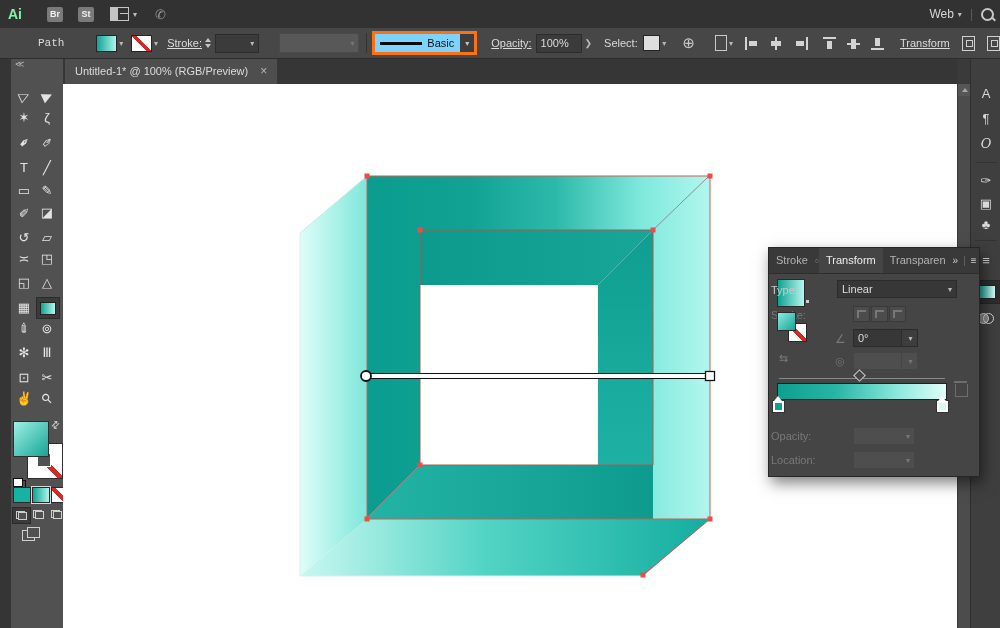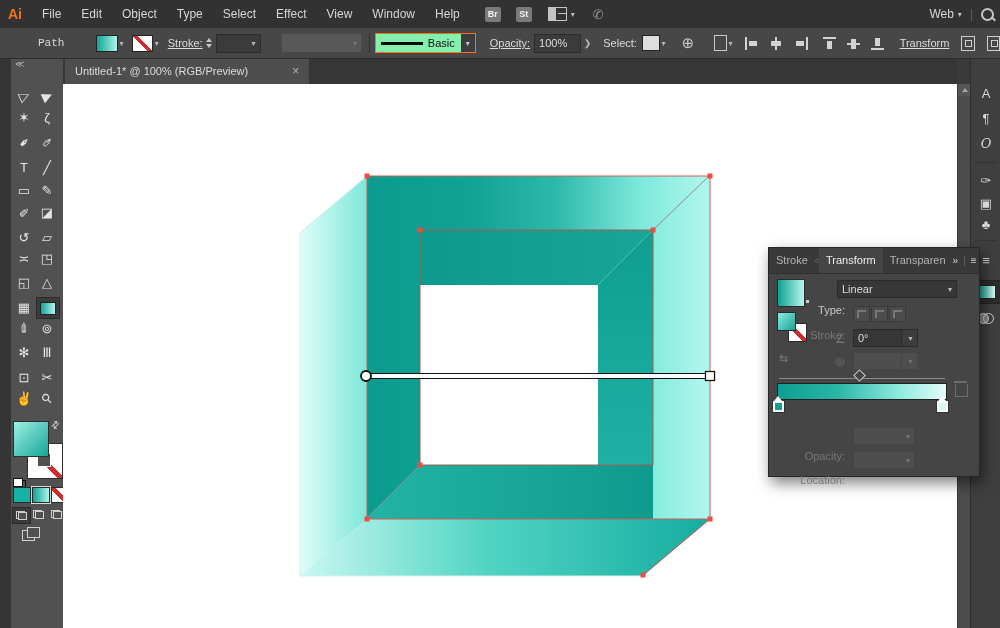--- a/index.html
+++ b/index.html
@@ -2,21 +2,21 @@
 <html><head>
 <meta charset="utf-8">
 <style>
   html,body{margin:0;padding:0;}
   body{width:1000px;height:628px;overflow:hidden;background:#3a3a3a;
        font-family:"Liberation Sans",sans-serif;color:#ddd;position:relative;}
   .abs{position:absolute;}
   
   .menubar{left:0;top:0;width:1000px;height:28px;background:#323232;display:flex;
            align-items:center;font-size:12px;color:#d6d6d6;z-index:6;}
-  .ai-logo{color:#f97316;font-weight:bold;font-size:14px;margin:0 10px 0 8px;}
+  .ai-logo{color:#86efac;font-weight:bold;font-size:14px;margin:0 10px 0 8px;}
   #menu-items{display:flex;}
   #menu-items span{padding:0 10px;cursor:default;}
   .mini-btn{background:#7a7a7a;color:#f2f2f2;font-size:9px;font-weight:bold;border-radius:2px;
             width:16px;height:15px;display:inline-flex;align-items:center;justify-content:center;margin-left:15px;}
   .ws-icon{width:17px;height:12px;border:1px solid #c4c4c4;margin-left:16px;position:relative;}
   .ws-icon::before{content:"";position:absolute;left:0;top:0;width:7px;height:12px;background:#c4c4c4;}
   .ws-icon::after{content:"";position:absolute;right:0;top:5px;width:8px;height:1px;background:#c4c4c4;}
   .chev{font-size:8px;color:#bdbdbd;margin-left:4px;}
   .touch{color:#9a9a9a;font-size:13px;margin-left:18px;}
   .mb-right{margin-left:auto;display:flex;align-items:center;margin-right:6px;}
@@ -35,21 +35,21 @@
   .cb-strokelbl{margin-left:9px;}
   .stepper{display:inline-flex;flex-direction:column;margin-left:3px;gap:2px;}
   .stepper i{width:0;height:0;border-left:3px solid transparent;border-right:3px solid transparent;}
   .stepper .up{border-bottom:4px solid #c4c4c4;}
   .stepper .dn{border-top:4px solid #c4c4c4;}
   .dd{height:17px;background:#3b3b3b;border:1px solid #2c2c2c;display:inline-flex;align-items:center;
       justify-content:space-between;padding:0 4px;}
   .dd-width{width:40px;margin-left:4px;}
   .dd-brush{width:82px;height:18px;margin-left:20px;background:#585858;border-color:#4a4a4a;}
   .cbsep{width:1px;height:20px;background:#323232;margin-left:7px;}
-  .dd-basic{margin-left:5px;height:18px;background:#86efac;border:1px solid #f97316;display:inline-flex;align-items:center;color:#111;}
+  .dd-basic{margin-left:5px;height:18px;background:#7dd3fc;border:3px solid #f97316;display:inline-flex;align-items:center;color:#111;}
   .dd-basic .line{width:42px;height:3px;background:#0a0a0a;margin:0 5px;}
   .dd-basic .bchev{width:14px;align-self:stretch;background:#3d3d3d;display:flex;align-items:center;justify-content:center;margin-left:6px;color:#c4c4c4;font-size:8px;}
   .cb-oplbl{margin-left:14px;}
   .dd-op{width:42px;margin-left:4px;}
   .arr{color:#bbb;font-size:9px;margin-left:3px;}
   .cb-stylelbl{margin-left:12px;}
   .sw-style{width:18px;height:14px;background:#dedede;border:1px solid #242424;margin-left:5px;}
   .globe{color:#c9c9c9;font-size:15px;margin-left:16px;}
   .doc-icon{width:12px;height:14px;border:1px solid #c9c9c9;margin-left:20px;position:relative;}
   .aligns{display:flex;align-items:center;margin-left:12px;gap:9px;}
@@ -91,21 +91,21 @@
   .dm.active{background:#3a3a3a;border:1px solid #2a2a2a;}
   .dm i{position:relative;width:11px;height:9px;display:block;}
   .dm i::before{content:"";position:absolute;left:0;top:0;width:7px;height:6px;border:1px solid #cfcfcf;}
   .dm i::after{content:"";position:absolute;right:0;bottom:0;width:7px;height:6px;border:1px solid #cfcfcf;background:#515151;}
   .scrmode{position:absolute;left:11px;top:469px;width:18px;height:13px;}
   .scrmode::before{content:"";position:absolute;left:0;top:3px;width:11px;height:9px;border:1px solid #d0d0d0;}
   .scrmode::after{content:"";position:absolute;left:5px;top:0;width:11px;height:9px;border:1px solid #d0d0d0;background:#515151;}
   
   .tabstrip{left:63px;top:58px;width:894px;height:26px;background:#363636;display:flex;align-items:flex-end;}
   .tab{height:26px;margin-left:2px;background:#4e4e4e;display:flex;align-items:center;padding:0 10px;
-       font-size:11px;color:#dcdcdc;gap:32px;}
+       font-size:11px;color:#dcdcdc;}
   .tab .x{margin-left:12px;color:#b5b5b5;font-size:12px;}
   
   .canvas{left:63px;top:84px;width:894px;height:544px;background:#fff;}
   
   .vscroll{left:957px;top:84px;width:13px;height:544px;background:#4c4c4c;border-left:1px solid #3a3a3a;}
   .vscroll .btn{width:13px;height:12px;background:#565656;display:flex;align-items:center;justify-content:center;}
   .vscroll .btn i{width:0;height:0;border-left:3px solid transparent;border-right:3px solid transparent;border-bottom:4px solid #a5a5a5;}
   .dock{left:970px;top:58px;width:30px;height:570px;background:#3f3f3f;border-left:1px solid #2e2e2e;}
   .dock-item{position:absolute;left:2px;width:26px;height:22px;display:flex;align-items:center;justify-content:center;
              color:#d8d8d8;font-size:13px;}
@@ -123,21 +123,21 @@
   .ptab{padding:0 7px;height:25px;line-height:25px;color:#b3b3b3;}
   .ptab.active{background:#454545;color:#ededed;}
   .circ{font-size:7px;color:#9a9a9a;}
   .gph-right{margin-left:auto;display:flex;align-items:center;color:#cfcfcf;margin-right:5px;gap:5px;font-size:10px;}
   .gph-right .sep{color:#666;}
   .gthumb{left:8px;top:31px;width:26px;height:26px;background:linear-gradient(90deg,#0fa193,#b6f7ef);border:1px solid #2a2a2a;}
   .gdot{left:37px;top:52px;width:3px;height:3px;background:#cfcfcf;}
   .gfs-f{left:8px;top:64px;width:17px;height:17px;background:linear-gradient(135deg,#8feade,#14a597);border:1px solid #2a2a2a;z-index:2;}
   .gfs-s{left:19px;top:75px;width:17px;height:17px;background:linear-gradient(45deg,#fff 40%,#cf2b2b 40%,#cf2b2b 58%,#fff 58%);border:1px solid #2a2a2a;}
   .grev{left:10px;top:104px;color:#7a7a7a;font-size:11px;}
-  .glbl{position:absolute;width:74px;text-align:right;color:#c9c9c9;margin-top:20px;}
+  .glbl{position:absolute;width:74px;text-align:left;color:#c9c9c9;}
   .glbl.dis,.gdis{color:#787878;}
   .gdd{position:absolute;height:16px;background:#373737;border:1px solid #2b2b2b;display:flex;align-items:center;
        justify-content:space-between;padding:0 4px;color:#ddd;}
   .gdd.dis{background:#4e4e4e;border-color:#454545;color:#787878;}
   .gdd .ddchev{margin-left:6px;}
   .gsb{position:absolute;width:15px;height:14px;background:#4c4c4c;border:1px solid #3a3a3a;}
   .gsb::before{content:"";position:absolute;left:3px;top:3px;width:7px;height:6px;border-left:2px solid #777;border-top:2px solid #777;}
   .gchevbtn{position:absolute;width:15px;height:16px;background:#3d3d3d;border:1px solid #2b2b2b;display:flex;
             align-items:center;justify-content:center;}
   .gtrack{left:10px;top:130px;width:166px;height:1px;background:#8a8a8a;}
@@ -150,31 +150,20 @@
   .gstop i{position:absolute;inset:2px;display:block;}
   .gstop.l i{background:#119f92;} .gstop.r i{background:#d6fbf5;}
   .gtrash{left:186px;top:136px;width:11px;height:12px;border:1px solid #6e6e6e;border-top:none;position:absolute;}
   .gtrash::before{content:"";position:absolute;left:-2px;top:-3px;width:13px;height:2px;background:#6e6e6e;}
 </style>
 </head>
 <body>
 
 <header class="abs menubar">
   <span class="ai-logo">Ai</span>
-  <nav id="menu-items">
-      <span>File</span>
-      <span>Edit</span>
-      <span>Object</span>
-      <span>Type</span>
-      <span>Select</span>
-      <span>Effect</span>
-      <span>View</span>
-      <span>Window</span>
-      <span>Help</span>
-    </nav>
   <span class="mini-btn">Br</span>
   <span class="mini-btn">St</span>
   <span class="ws-icon"></span>
   <span class="chev">▾</span>
   <span class="touch">✆</span>
   <div class="mb-right">
     <span>Web</span>
     <span class="chev">▾</span>
     <span class="sep">|</span>
     <span class="search-icon"></span>

